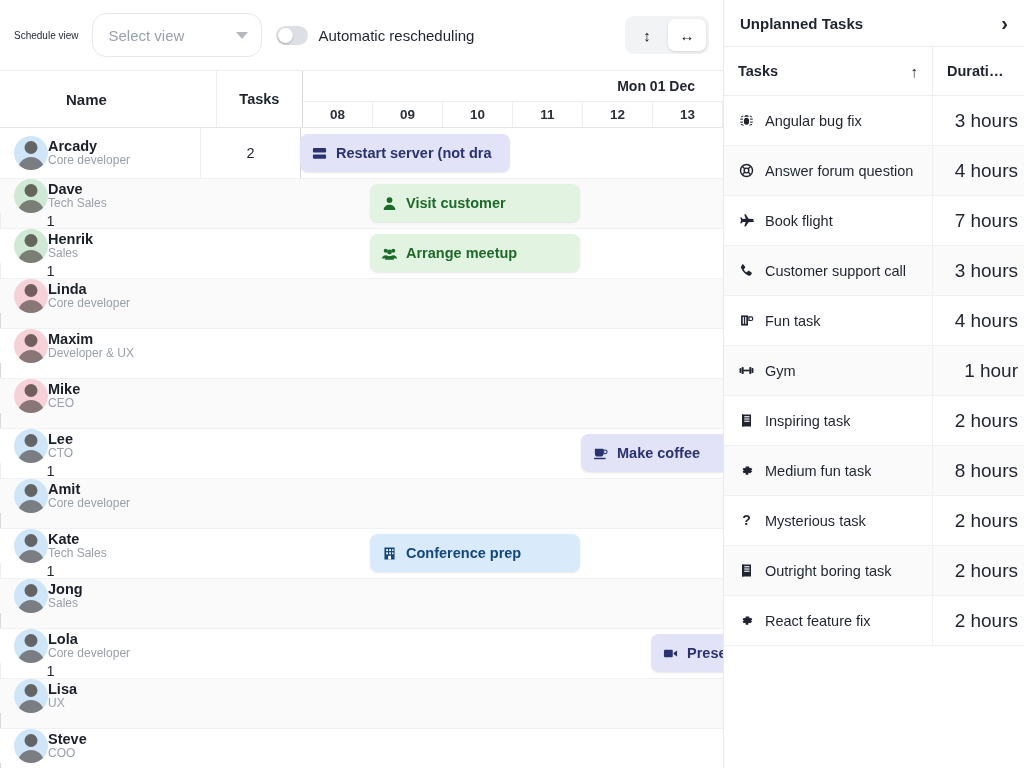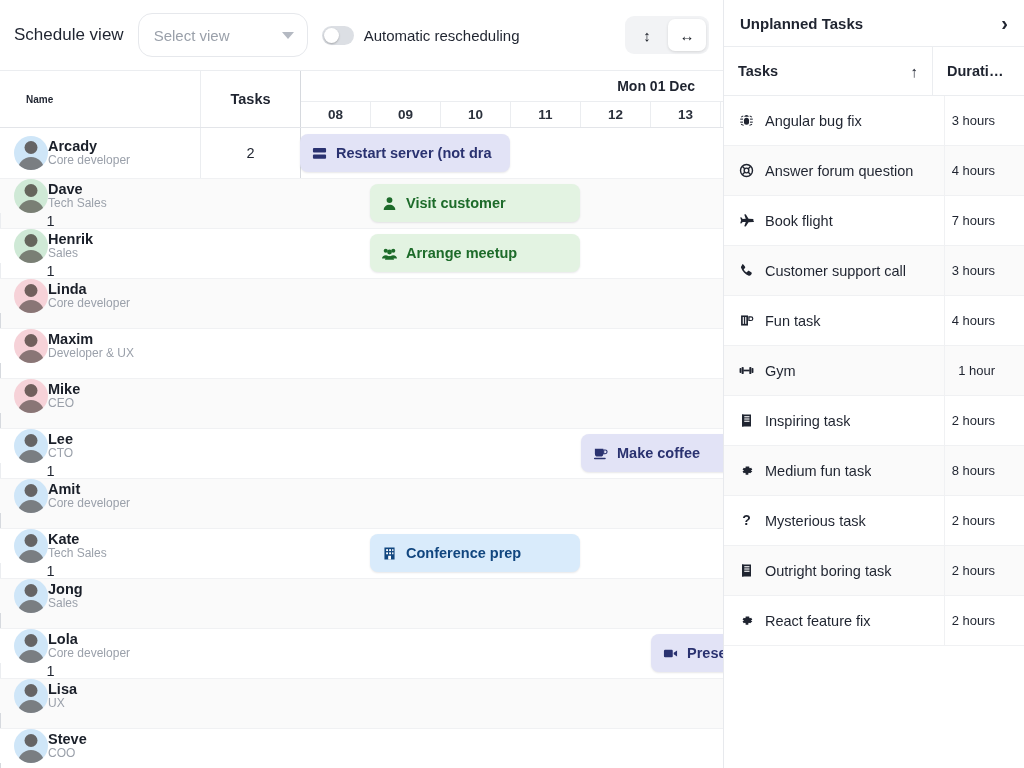--- a/index.html
+++ b/index.html
@@ -13,21 +13,21 @@
   #app{ position:relative; width:1024px; height:768px; display:flex; }
 
   
   #scheduler{ position:relative; width:723px; height:768px; background:#fff; overflow:hidden; }
 
   
   #toolbar{
     height:70px; display:flex; align-items:center; padding:0 14px; gap:14px;
     background:#fff;
   }
-  #toolbar-label{ font-size:17px; color:#1f2430; white-space:nowrap; }
+  #toolbar-label{ font-size:10px; color:#1f2430; white-space:nowrap; }
   .select-view{
     width:170px; height:44px; border:1px solid #e6e8ec; border-radius:14px;
     display:flex; align-items:center; justify-content:space-between;
     padding:0 13px 0 15px; background:#fff; cursor:pointer;
   }
   .select-view .ph{ color:#9aa0aa; font-size:15px; }
   .caret{ width:0;height:0;border-left:6px solid transparent;border-right:6px solid transparent;border-top:7px solid #b4b9c2; }
 
   .toggle-wrap{ display:flex; align-items:center; gap:10px; }
   .toggle{
@@ -43,21 +43,21 @@
     width:38px;height:32px;border:0;background:transparent;border-radius:7px;cursor:pointer;
     display:flex;align-items:center;justify-content:center;font-size:15px;color:#1b1f27;
   }
   .seg button.active{ background:#fff; box-shadow:0 1px 3px rgba(0,0,0,.12); }
 
   
   #grid-header{
     position:relative; height:58px; border-top:1px solid #ebedf0; border-bottom:1px solid #e3e5e9;
     display:flex; background:#fff;
   }
-  #hdr-name{ width:200px; display:flex; align-items:center; padding-left:26px; font-weight:bold; font-size:10px; }
+  #hdr-name{ width:200px; display:flex; align-items:center; padding-left:26px; font-weight:bold; font-size:15px;margin-left:40px; }
   #hdr-tasks{ width:100px; border-left:1px solid #ebedf0; display:flex; align-items:center; justify-content:center; font-weight:bold; font-size:14.5px; }
   #hdr-time{ flex:1; border-left:1px solid #d6d9de; display:flex; flex-direction:column; }
   #hdr-day{ height:30px; display:flex; align-items:center; justify-content:flex-end; padding-right:28px; font-weight:bold; font-size:14px; }
   #hdr-hours{ flex:1; display:flex; border-top:1px solid #ebedf0; }
   .hour-cell{
     width:70px; border-right:1px solid #ebedf0; display:flex; align-items:center; justify-content:center;
     font-size:13.5px; font-weight:bold; color:#2b313c;
   }
 
   
@@ -101,21 +101,21 @@
     height:50px; display:flex; align-items:center; border-top:1px solid #ebedf0; border-bottom:1px solid #ebedf0;
   }
   #panel-colhdr .c1{ flex:1; display:flex; align-items:center; padding:0 14px; font-weight:bold; font-size:14.5px; }
   #panel-colhdr .sortarrow{ margin-left:auto; font-size:15px; color:#1f2430; }
   #panel-colhdr .c2{ width:92px; border-left:1px solid #ebedf0; height:100%; display:flex; align-items:center; padding-left:14px; font-weight:bold; font-size:14.5px; }
   #tasklist{ flex:1; overflow:hidden; }
   .trow{ height:50px; display:flex; align-items:stretch; border-bottom:1px solid #f0f1f3; }
   .trow.alt{ background:#fafafa; }
   .trow .t1{ flex:1; display:flex; align-items:center; gap:10px; padding:0 14px; font-size:14.5px; color:#1f2430; min-width:0; }
   .trow .t1 .label{ overflow:hidden; text-overflow:ellipsis; white-space:nowrap; }
-  .trow .t2{ width:80px; border-left:1px solid #f0f1f3; display:flex; align-items:center; justify-content:flex-end; padding-right:29px; font-size:13px; }
+  .trow .t2{ width:92px; border-left:1px solid #f0f1f3; display:flex; align-items:center; justify-content:flex-end; padding-right:6px; font-size:19px; }
   .ticon{ width:17px; display:flex; align-items:center; justify-content:center; flex:0 0 auto; }
   svg{ display:block; }
 </style>
 </head>
 <body>
 
 <div id="app">
 
   <div id="scheduler">
 

